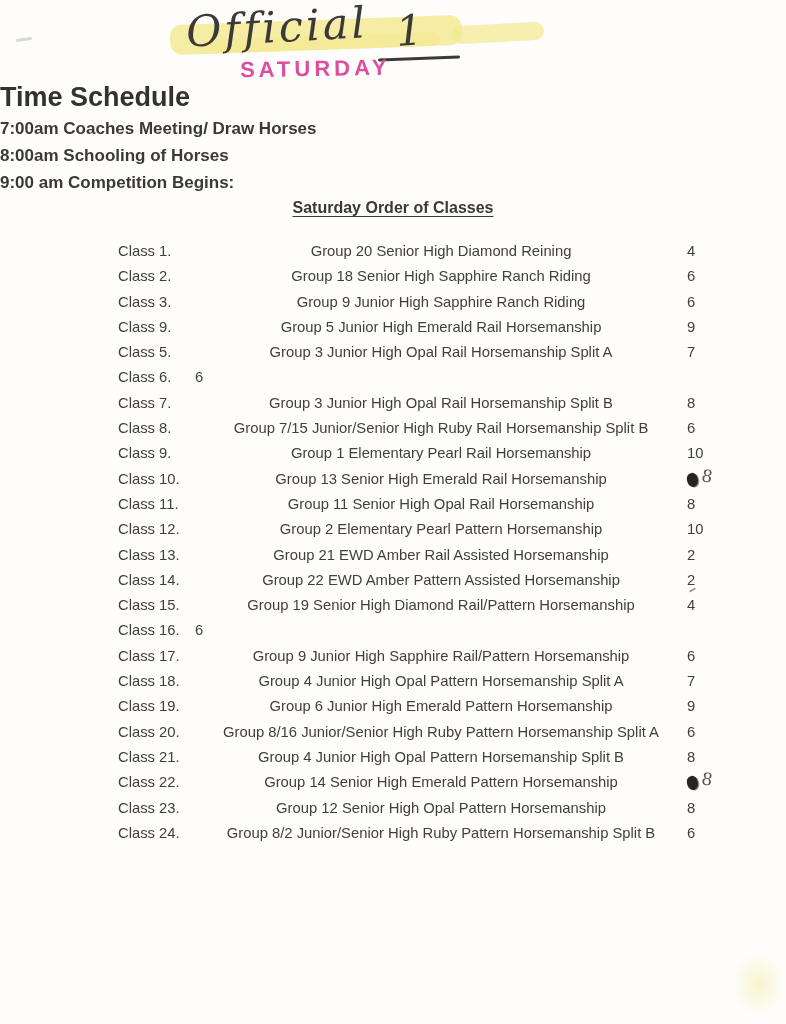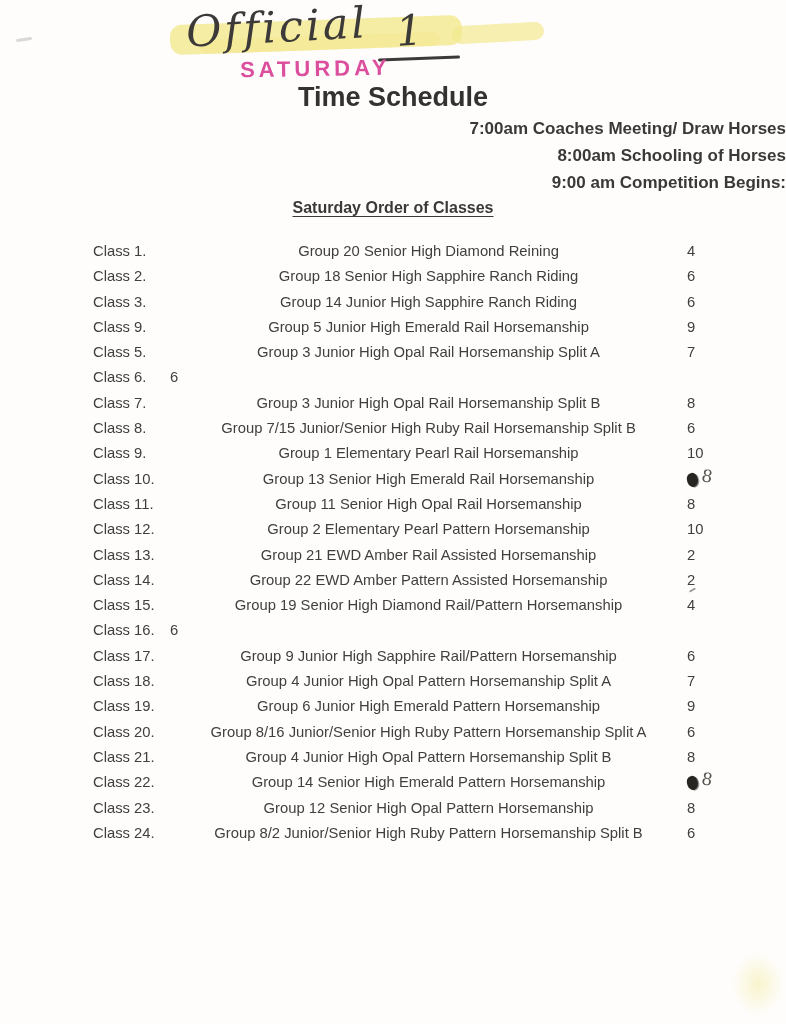--- a/index.html
+++ b/index.html
@@ -52,35 +52,35 @@
   }
   .saturday{
     position:absolute;left:240px;top:56px;
     font-size:22px;font-weight:bold;letter-spacing:4px;
     color:var(--marker-pink);transform:rotate(-1deg);white-space:nowrap;
   }
 
   
   .title{
     position:absolute;left:0;top:82px;width:100%;
-    text-align:center;font-size:27px;font-weight:bold;color:#333230;
+    font-size:27px;font-weight:bold;color:#333230;
   }
   .header-lines{
     position:absolute;left:0;top:115px;width:100%;
-    text-align:right;font-size:17px;font-weight:bold;line-height:27px;color:#3a3938;
+    text-align:left;font-size:17px;font-weight:bold;line-height:27px;color:#3a3938;
   }
   .section-title{
     position:absolute;left:0;top:199px;width:100%;
     text-align:center;font-size:16px;font-weight:bold;color:#3a3938;
   }
   .section-title span{text-decoration:underline;text-underline-offset:3px;margin-top:43px;}
 
   
   .rows{position:absolute;left:93px;top:239px;width:622px;}
-  .row{display:flex;height:25.3px;line-height:25.3px;font-size:14.8px;color:#403f3d;}
+  .row{display:flex;height:25.3px;line-height:25.3px;font-size:14.8px;color:#403f3d;margin-left:25px;}
   .cell-class{width:77px;flex:none;}
   .cell-desc{flex:1;white-space:nowrap;text-align:center;}
   .cell-count{width:28px;flex:none;text-align:left;position:relative;}
   .scribble{
     display:inline-block;width:11px;height:14px;vertical-align:-2px;
     background:#262522;border-radius:55% 45% 60% 50%;
     transform:rotate(-22deg);box-shadow:1px 1px 0 rgba(38,37,34,.5);
   }
   .handwritten-count{
     display:inline-block;font-family:"DejaVu Serif",serif;
@@ -128,21 +128,21 @@
         <span class="cell-desc">Group 20 Senior High Diamond Reining</span>
         <span class="cell-count">4</span>
       </div>
       <div class="row">
         <span class="cell-class">Class 2.</span>
         <span class="cell-desc">Group 18 Senior High Sapphire Ranch Riding</span>
         <span class="cell-count">6</span>
       </div>
       <div class="row">
         <span class="cell-class">Class 3.</span>
-        <span class="cell-desc">Group 14 Junior High Sapphire Ranch Riding</span>
+        <span class="cell-desc">Group 9 Junior High Sapphire Ranch Riding</span>
         <span class="cell-count">6</span>
       </div>
       <div class="row">
         <span class="cell-class">Class 9.</span>
         <span class="cell-desc">Group 5 Junior High Emerald Rail Horsemanship</span>
         <span class="cell-count">9</span>
       </div>
       <div class="row">
         <span class="cell-class">Class 5.</span>
         <span class="cell-desc">Group 3 Junior High Opal Rail Horsemanship Split A</span>

